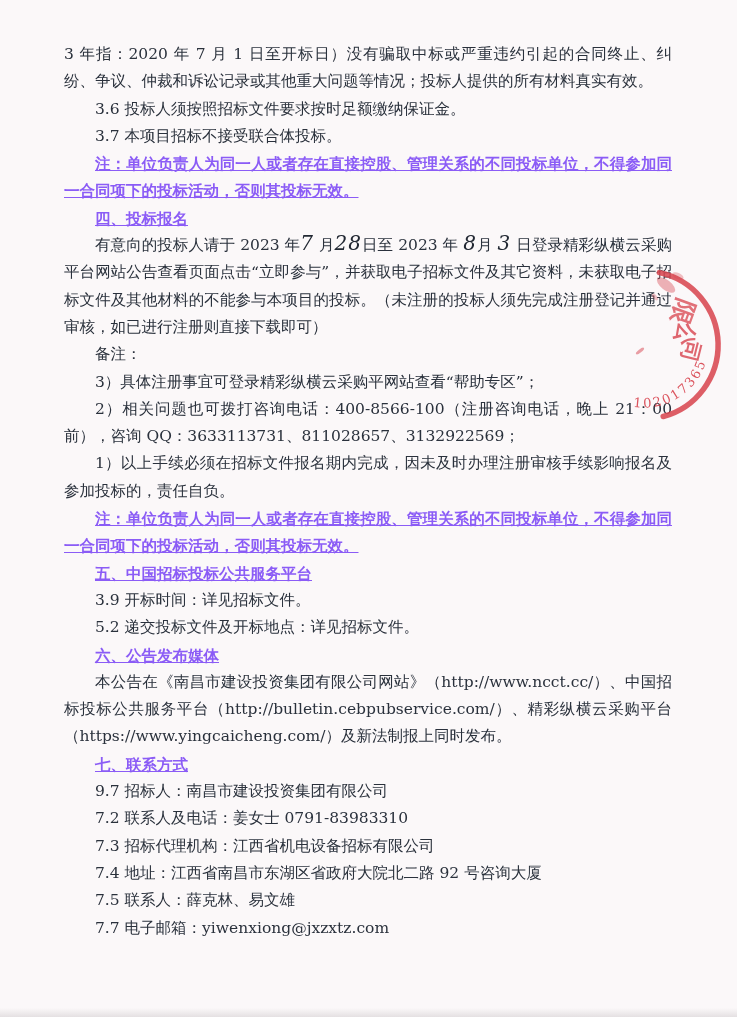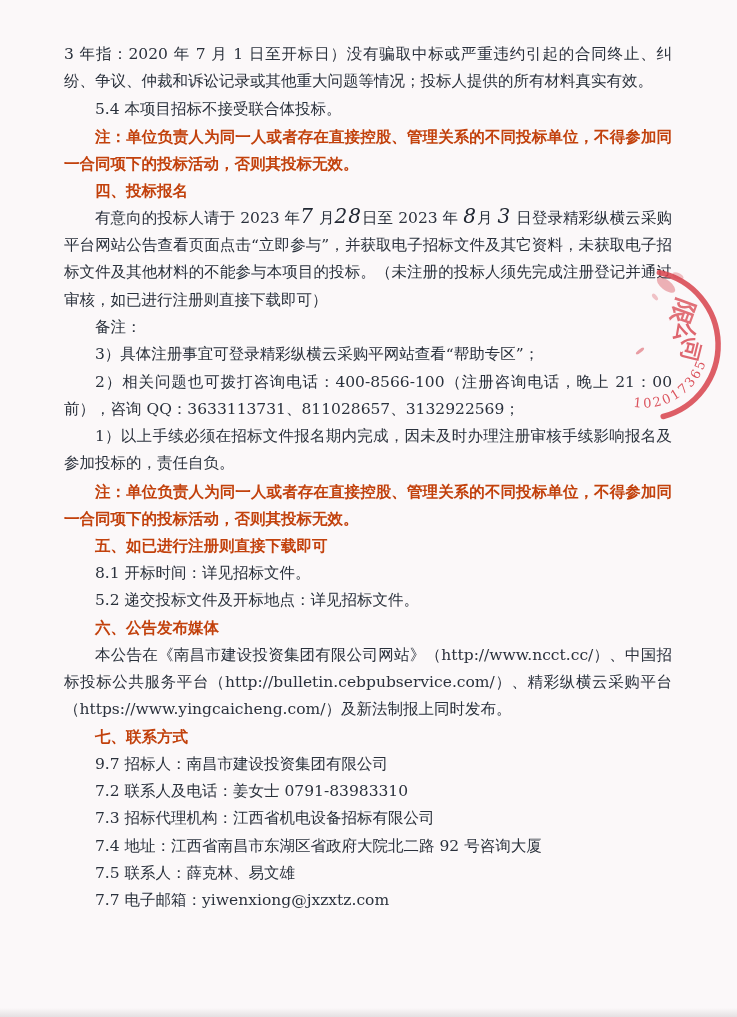--- a/index.html
+++ b/index.html
@@ -21,21 +21,22 @@
     color: #2a313c;
     text-align: justify;
   }
   .doc p {
     margin: 0;
     text-indent: 2em;
   }
   .doc p.cont { text-indent: 0; }
   .doc p.bold, .doc p.head {
     font-weight: bold;
-    color: #c2410c;
+    color: #8b5cf6;
+    text-decoration: underline;
   }
   .hw {
     font-style: italic;
     font-size: 20px;
     line-height: 0;
     letter-spacing: 1px;
     color: #222833;
   }
   .seal {
     position: absolute;
@@ -49,31 +50,32 @@
     height: 9px;
     background: linear-gradient(to bottom, rgba(110,100,105,0) 0%, rgba(110,100,105,0.16) 100%);
   }
 </style>
 </head>
 <body>
 
 <div class="page">
   <div class="doc">
     <p class="cont">3 年指：2020 年 7 月 1 日至开标日）没有骗取中标或严重违约引起的合同终止、纠纷、争议、仲裁和诉讼记录或其他重大问题等情况；投标人提供的所有材料真实有效。</p>
-    <p>5.4 本项目招标不接受联合体投标。</p>
+    <p>3.6 投标人须按照招标文件要求按时足额缴纳保证金。</p>
+    <p>3.7 本项目招标不接受联合体投标。</p>
     <p class="bold">注：单位负责人为同一人或者存在直接控股、管理关系的不同投标单位，不得参加同一合同项下的投标活动，否则其投标无效。</p>
     <p class="head">四、投标报名</p>
     <p><span>有意向的投标人请于 2023 年</span><span class="hw">7</span><span> 月</span><span class="hw">28</span><span>日至 2023 年 </span><span class="hw">8</span><span>月 </span><span class="hw">3</span><span> 日登录精彩纵横云采购平台网站公告查看页面点击“立即参与”，并获取电子招标文件及其它资料，未获取电子招标文件及其他材料的不能参与本项目的投标。（未注册的投标人须先完成注册登记并通过审核，如已进行注册则直接下载即可）</span></p>
     <p>备注：</p>
     <p>3）具体注册事宜可登录精彩纵横云采购平网站查看“帮助专区”；</p>
     <p>2）相关问题也可拨打咨询电话：400-8566-100（注册咨询电话，晚上 21：00 前），咨询 QQ：3633113731、811028657、3132922569；</p>
     <p>1）以上手续必须在招标文件报名期内完成，因未及时办理注册审核手续影响报名及参加投标的，责任自负。</p>
     <p class="bold">注：单位负责人为同一人或者存在直接控股、管理关系的不同投标单位，不得参加同一合同项下的投标活动，否则其投标无效。</p>
-    <p class="head">五、如已进行注册则直接下载即可</p>
-    <p>8.1 开标时间：详见招标文件。</p>
+    <p class="head">五、中国招标投标公共服务平台</p>
+    <p>3.9 开标时间：详见招标文件。</p>
     <p>5.2 递交投标文件及开标地点：详见招标文件。</p>
     <p class="head">六、公告发布媒体</p>
     <p>本公告在《南昌市建设投资集团有限公司网站》（http://www.ncct.cc/）、中国招标投标公共服务平台（http://bulletin.cebpubservice.com/）、精彩纵横云采购平台（https://www.yingcaicheng.com/）及新法制报上同时发布。</p>
     <p class="head">七、联系方式</p>
     <p>9.7 招标人：南昌市建设投资集团有限公司</p>
     <p>7.2 联系人及电话：姜女士 0791-83983310</p>
     <p>7.3 招标代理机构：江西省机电设备招标有限公司</p>
     <p>7.4 地址：江西省南昌市东湖区省政府大院北二路 92 号咨询大厦</p>
     <p>7.5 联系人：薛克林、易文雄</p>
     <p>7.7 电子邮箱：yiwenxiong@jxzxtz.com</p>

